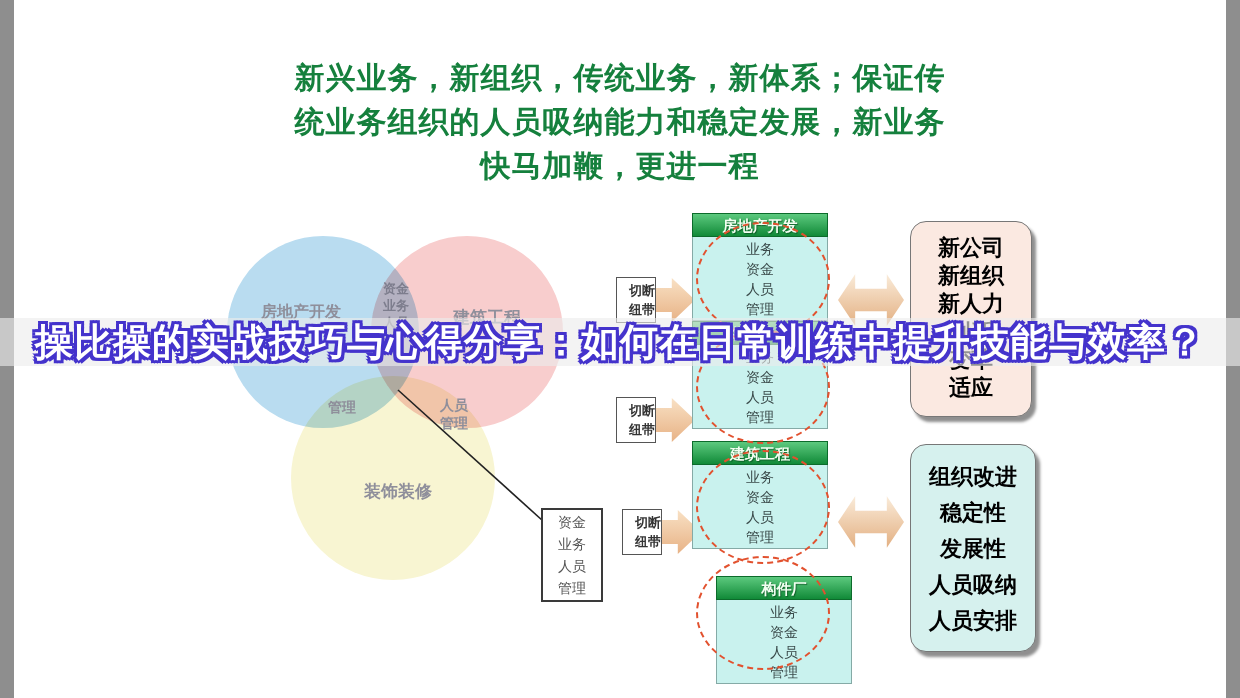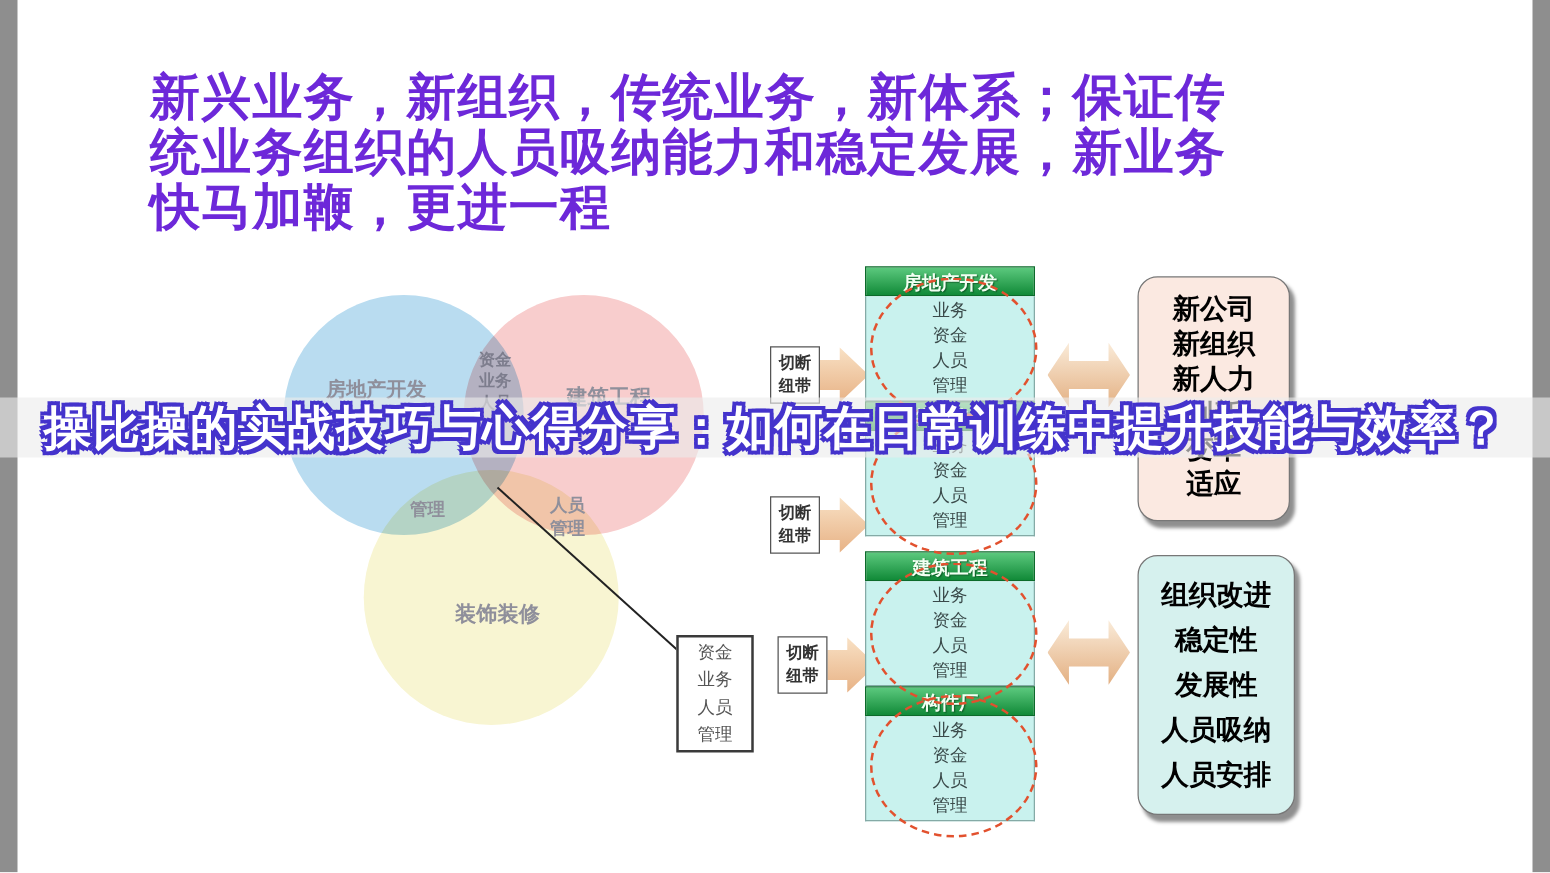--- a/index.html
+++ b/index.html
@@ -7,22 +7,22 @@
     position:relative; width:1240px; height:698px; background:#ffffff;
     overflow:hidden; font-family:"DejaVu Sans", sans-serif;
   }
   .pre { white-space:pre-line; }
 
   .side-bar { position:absolute; top:0; bottom:0; width:14px; background:#8e8e8e; z-index:6; }
   .side-bar.left { left:0; }
   .side-bar.right { right:0; }
 
   .title {
-    position:absolute; top:56px; left:120px; width:1000px; 
-    font-size:40px; font-weight:bold; color:#6d28d9; line-height:44px; letter-spacing:1px; z-index:2;
+    position:absolute; top:56px; left:120px; width:1000px; text-align:center;
+    font-size:30px; font-weight:bold; color:#15803d; line-height:44px; letter-spacing:1px; z-index:2;
   }
 
   
   .circle { position:absolute; border-radius:50%; mix-blend-mode:multiply; z-index:1; }
   .c-blue   { left:227px; top:236px; width:192px; height:192px; background:#b9dcf0; }
   .c-pink   { left:371px; top:236px; width:192px; height:192px; background:#f8cdcd; }
   .c-yellow { left:291px; top:376px; width:204px; height:204px; background:#f8f5d2; }
 
   .vlabel { position:absolute; color:#8f8f9b; font-weight:bold; z-index:2; text-align:center; }
   .lbl-blue   { left:246px; top:302px; width:110px; font-size:16px; }
@@ -42,21 +42,21 @@
     border:2px solid #3a3a3a; box-sizing:border-box; text-align:center;
     font-size:14px; color:#555; line-height:22px; padding-top:1px; z-index:2;
   }
 
   .connector { position:absolute; left:0; top:0; z-index:2; pointer-events:none; }
 
   
   .cut-arrow { position:absolute; display:flex; align-items:center; z-index:2; }
   .cut-label {
     width:40px; height:46px; background:#fff; border:1px solid #555; box-sizing:border-box;
-    font-size:13px; font-weight:bold; color:#333; text-align:center; line-height:19px;
+    font-size:13px; font-weight:bold; color:#333; text-align:right; line-height:19px;
     padding-top:3px; position:relative; z-index:1;
   }
   .cut-head {
     width:40px; height:46px; margin-left:-1px;
     background:linear-gradient(to bottom,#f9e2c6,#e7b184);
     clip-path:polygon(0 24%,42% 24%,42% 2%,100% 50%,42% 98%,42% 76%,0 76%);
   }
 
   
   .flow-box { position:absolute; left:692px; width:136px; z-index:2; }
@@ -176,21 +176,21 @@
 人员
 管理</div>
   </div>
   <div class="flow-box" style="top:441px;">
     <div class="flow-header">建筑工程</div>
     <div class="flow-body pre">业务
 资金
 人员
 管理</div>
   </div>
-  <div class="flow-box" style="top:549px;">
+  <div class="flow-box" style="top:576px;margin-left:24px;">
     <div class="flow-header">构件厂</div>
     <div class="flow-body pre">业务
 资金
 人员
 管理</div>
   </div>
 
   <div class="ellipse" style="top:222px;"></div>
   <div class="ellipse" style="top:330px;"></div>
   <div class="ellipse" style="top:450px;"></div>

